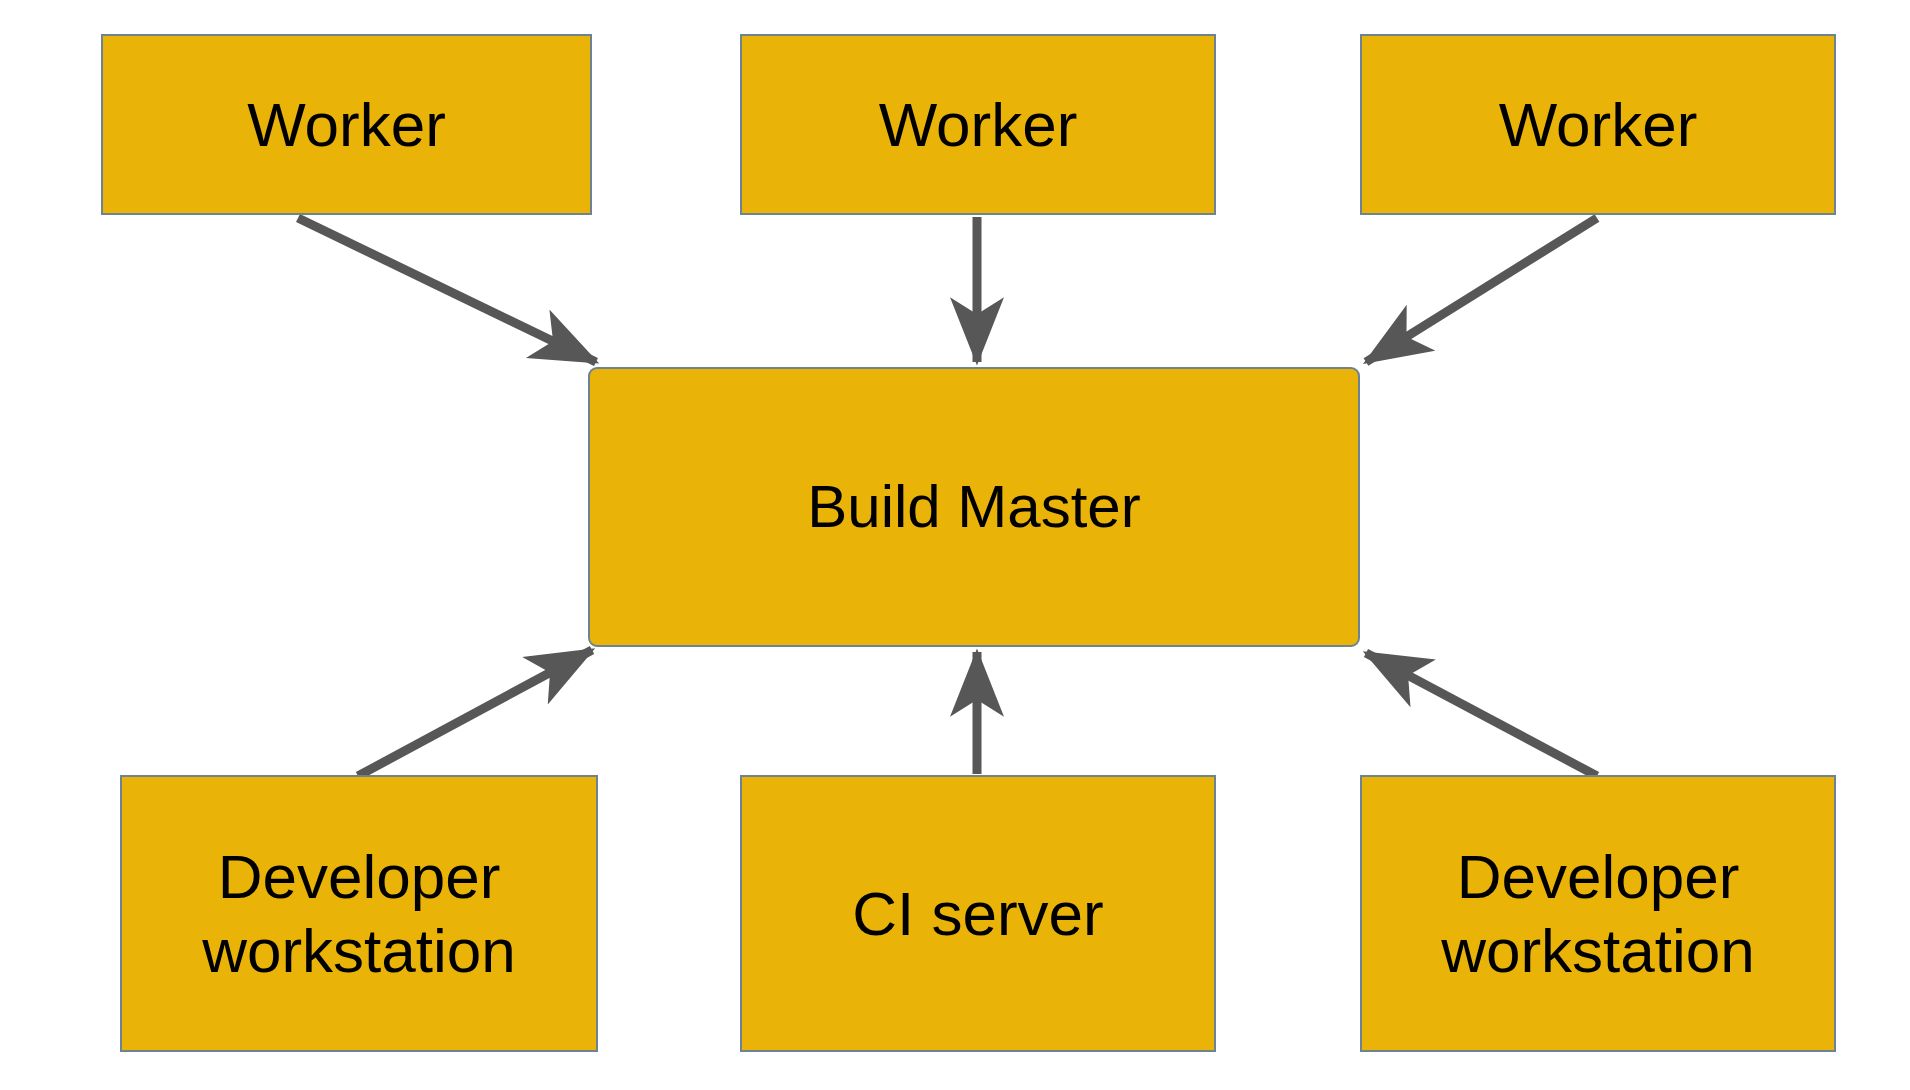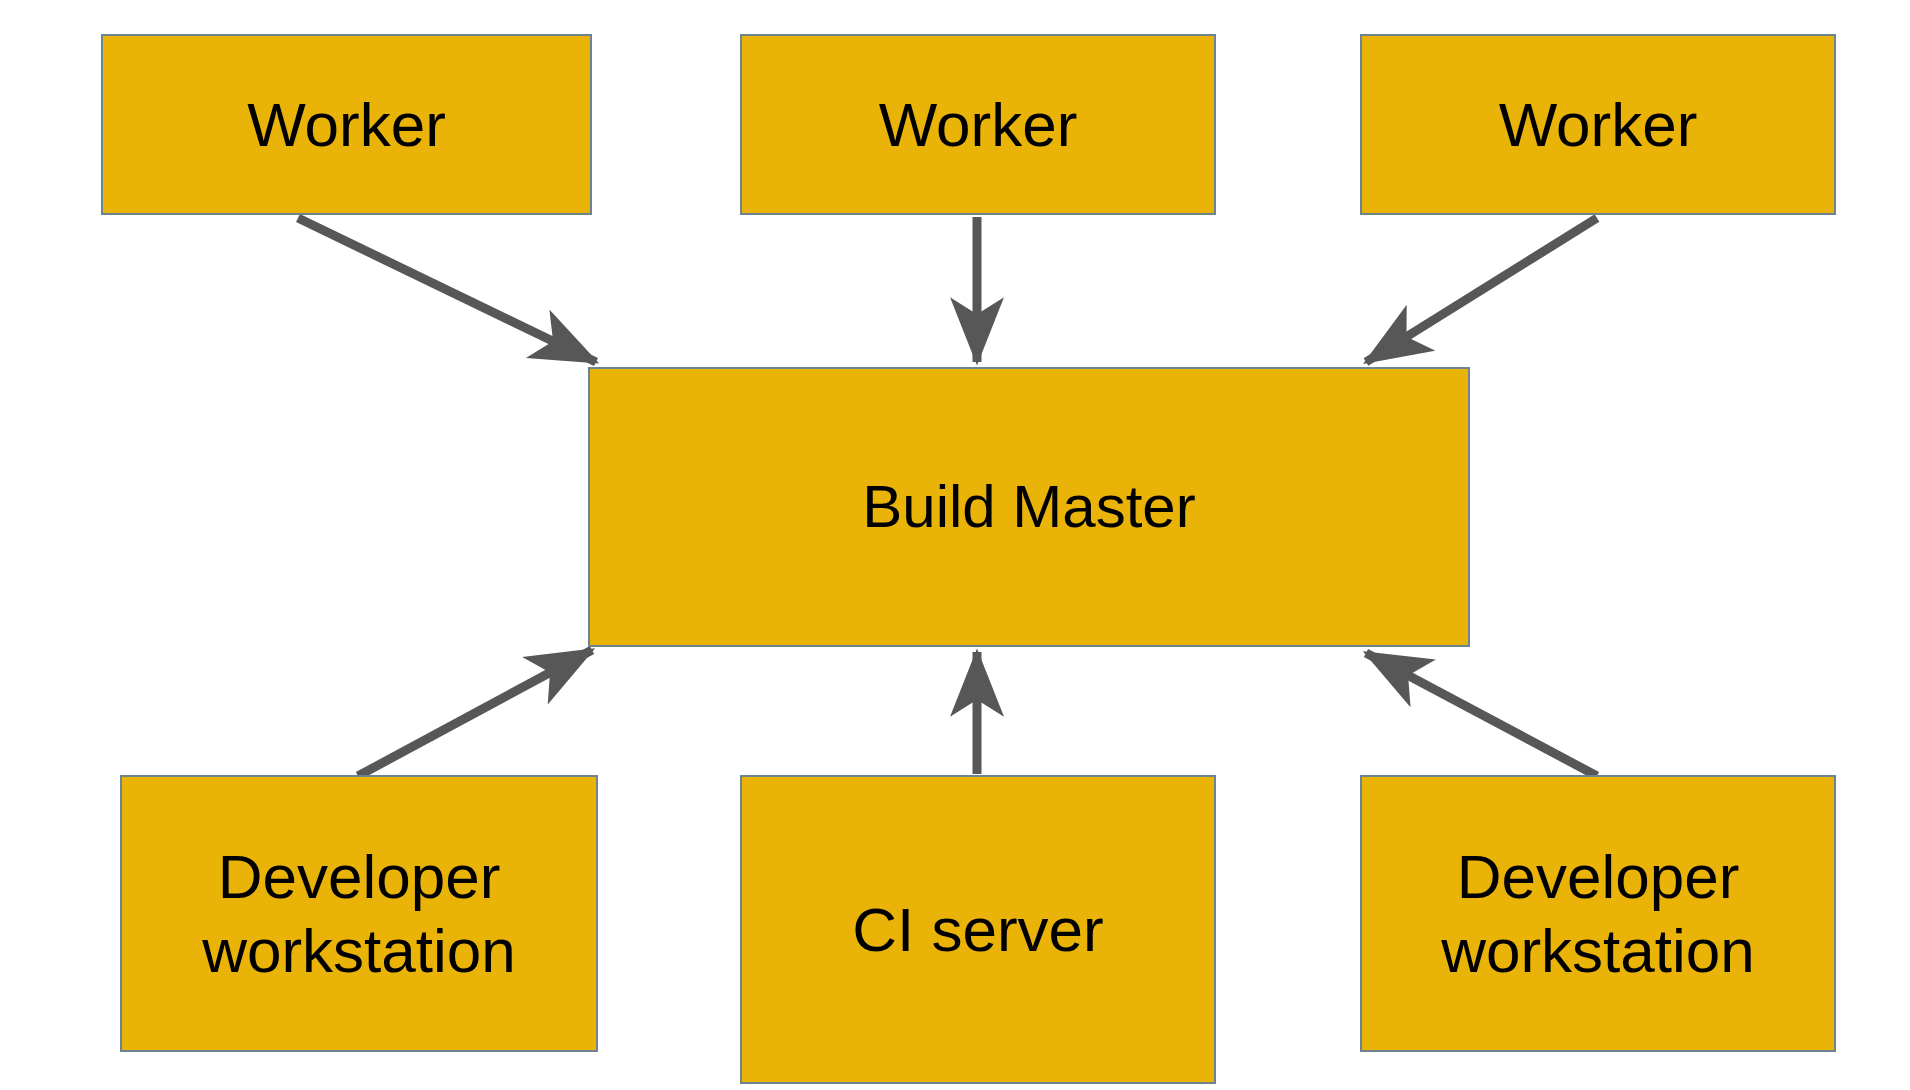--- a/index.html
+++ b/index.html
@@ -44,25 +44,25 @@
     white-space: pre-line;
     padding: 0 10px;
   }
 
   
   #node-worker-left   { left: 101px;  top: 34px;  width: 491px;  height: 181px; font-size: 62px; }
   #node-worker-center { left: 740px;  top: 34px;  width: 476px;  height: 181px; font-size: 62px; }
   #node-worker-right  { left: 1360px; top: 34px;  width: 476px;  height: 181px; font-size: 62px; }
 
   
-  #node-build-master  { left: 588px;  top: 367px; width: 882px;  height: 280px; font-size: 60px; }
+  #node-build-master  { left: 588px;  top: 367px; width: 772px;  height: 280px; font-size: 60px; border-radius: 9px; }
 
   
   #node-dev-left      { left: 120px;  top: 775px; width: 478px;  height: 277px; font-size: 62px; }
-  #node-ci-server     { left: 740px;  top: 775px; width: 476px;  height: 309px; font-size: 62px; }
+  #node-ci-server     { left: 740px;  top: 775px; width: 476px;  height: 277px; font-size: 62px; }
   #node-dev-right     { left: 1360px; top: 775px; width: 476px;  height: 277px; font-size: 62px; }
 </style>
 </head>
 <body>
 
 <div id="diagram-canvas">
 
   <svg id="edge-layer" viewBox="0 0 1910 1090" width="1910" height="1090" xmlns="http://www.w3.org/2000/svg">
     <defs>
 

